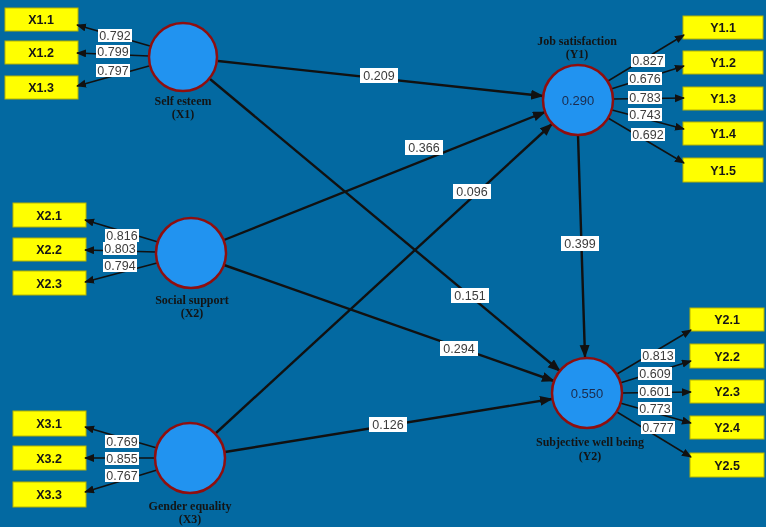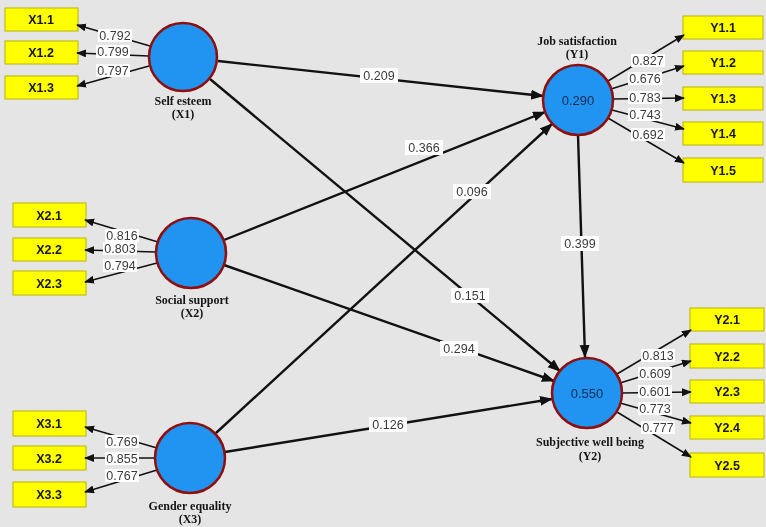--- a/index.html
+++ b/index.html
@@ -1,16 +1,16 @@
 <!DOCTYPE html>
 <html><head>
 <meta charset="utf-8">
 <style>
   html,body{margin:0;padding:0;background:#ffffff;}
-  .stage{position:relative;width:766px;height:527px;background:#e5e5e5;overflow:hidden;}
+  .stage{position:relative;width:766px;height:527px;background:#0369a1;overflow:hidden;}
   svg{display:block;}
   .ind-label{font:bold 12.5px "Liberation Sans", sans-serif;fill:#161616;}
   .num{font:12.5px "Liberation Sans", sans-serif;fill:#3c3c3c;}
   .construct{font:bold 12px "Liberation Serif","DejaVu Serif",serif;fill:#141414;}
   .rsq{font:13px "Liberation Sans", sans-serif;fill:#1b2b4d;}
 </style>
 </head>
 <body>
 
 <div class="stage">

